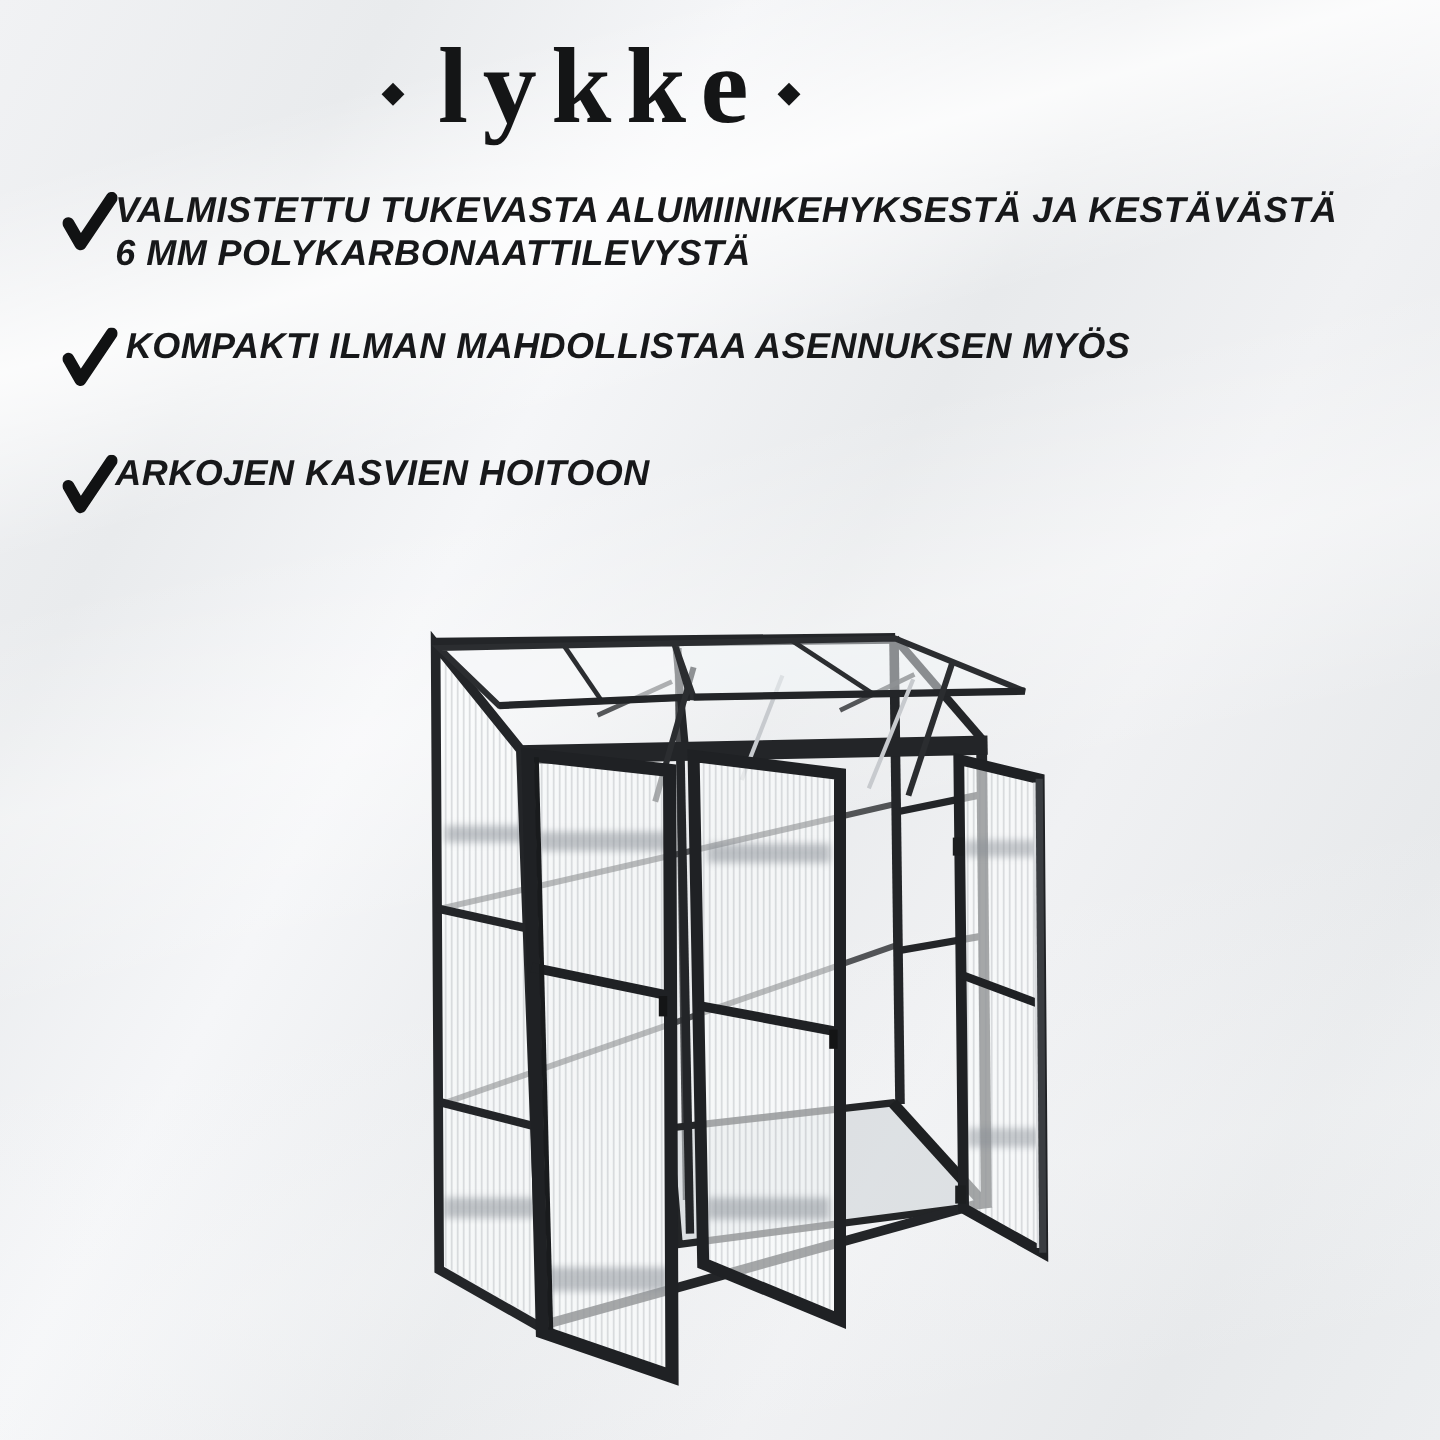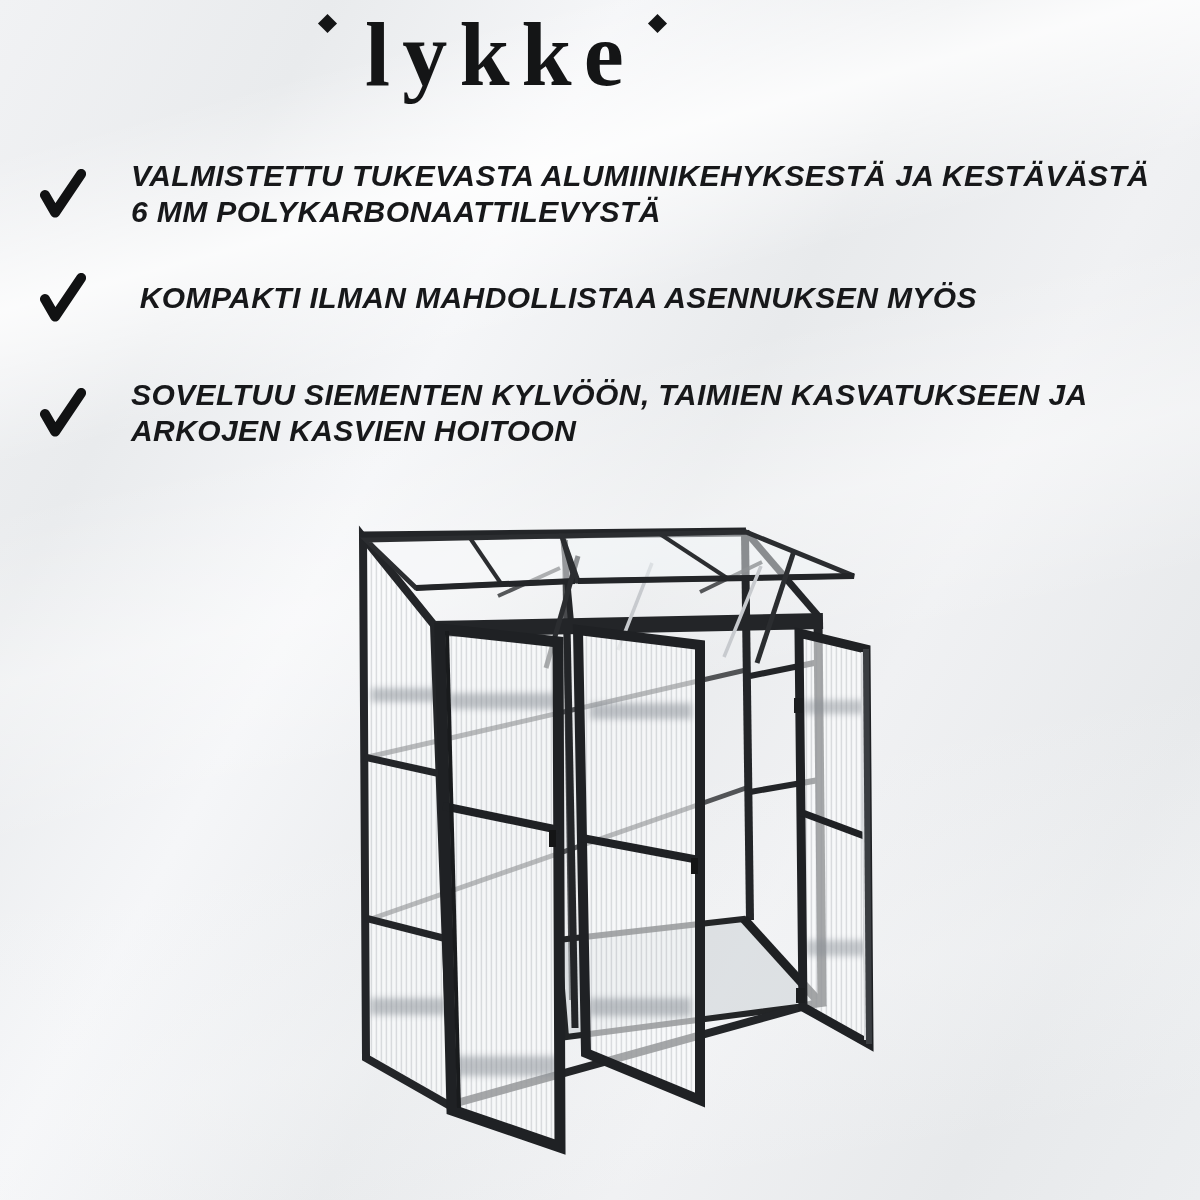--- a/index.html
+++ b/index.html
@@ -10,30 +10,30 @@
   .streak{position:absolute;pointer-events:none;}
   .streak.s1{top:-10px;left:-260px;width:1800px;height:300px;transform:rotate(-15deg);
      background:linear-gradient(to bottom,rgba(255,255,255,0) 0%,rgba(255,255,255,.8) 50%,rgba(255,255,255,0) 100%);}
   .streak.s2{top:340px;left:-200px;width:1900px;height:330px;transform:rotate(-13deg);opacity:.55;
      background:linear-gradient(to bottom,rgba(255,255,255,0) 0%,rgba(255,255,255,.7) 52%,rgba(255,255,255,0) 100%);}
   .streak.s3{top:760px;left:-100px;width:1700px;height:420px;transform:rotate(-10deg);opacity:.35;
      background:linear-gradient(to bottom,rgba(230,232,235,0) 0%,rgba(248,249,250,.9) 55%,rgba(230,232,235,0) 100%);}
 
   
   .logo{position:absolute;top:16px;left:0;width:985px;height:125px;
-        display:flex;justify-content:center;color:#141516;}
+        display:flex;align-items:center;justify-content:center;color:#141516;}
   .logo .word{font-family:"Liberation Serif",serif;font-weight:700;font-size:90px;
         letter-spacing:.135em;line-height:1;transform:translateY(-6px);}
   .logo .dot{width:15px;height:15px;background:#141516;transform:rotate(45deg) scale(.9);}
   .logo .dot.left{margin-right:30px;}
   .logo .dot.right{margin-left:14px;}
 
   
   .features{position:absolute;top:0;left:0;width:1200px;}
-  .feature{position:absolute;left:40px;display:flex;align-items:center;gap:47px;}
+  .feature{position:absolute;left:52px;display:flex;align-items:flex-start;}
   .feature.f1{top:158px;}
   .feature.f2{top:271px;}
   .feature.f3{top:377px;}
   .check{width:46px;height:52px;flex:0 0 46px;margin-right:0px;margin-top:2px;}
   .ftext{margin-left:-2px;padding-left:0px;}
   .fline{font-style:italic;font-weight:800;font-size:30px;line-height:35.5px;
          letter-spacing:.4px;color:#17181a;white-space:pre;}
 
   .product{position:absolute;left:0;top:0;}
 </style>
@@ -70,21 +70,20 @@
       <div class="ftext">
         <div class="fline"> KOMPAKTI ILMAN MAHDOLLISTAA ASENNUKSEN MYÖS</div>
       </div>
     </div>
 
     <div class="feature f3">
       <svg class="check" viewBox="0 0 46 52">
         <path d="M5 27 L16 44 L40 4" fill="none" stroke="#111213" stroke-width="10" stroke-linecap="round" stroke-linejoin="round" transform="rotate(3 23 26)"></path>
       </svg>
       <div class="ftext">
-        <div class="fline">SOVELTUU SIEMENTEN KYLVÖÖN, TAIMIEN KASVATUKSEEN JA</div>
         <div class="fline">ARKOJEN KASVIEN HOITOON</div>
       </div>
     </div>
   </div>
 
   <svg class="product" width="1200" height="1200" viewBox="0 0 1200 1200">
     <defs>
       <pattern id="ribs" width="5" height="12" patternUnits="userSpaceOnUse">
         <rect width="5" height="12" fill="rgba(252,253,254,0.60)"></rect>
         <line x1="1.4" y1="0" x2="1.4" y2="12" stroke="rgba(148,153,160,0.30)" stroke-width="1.5"></line>

